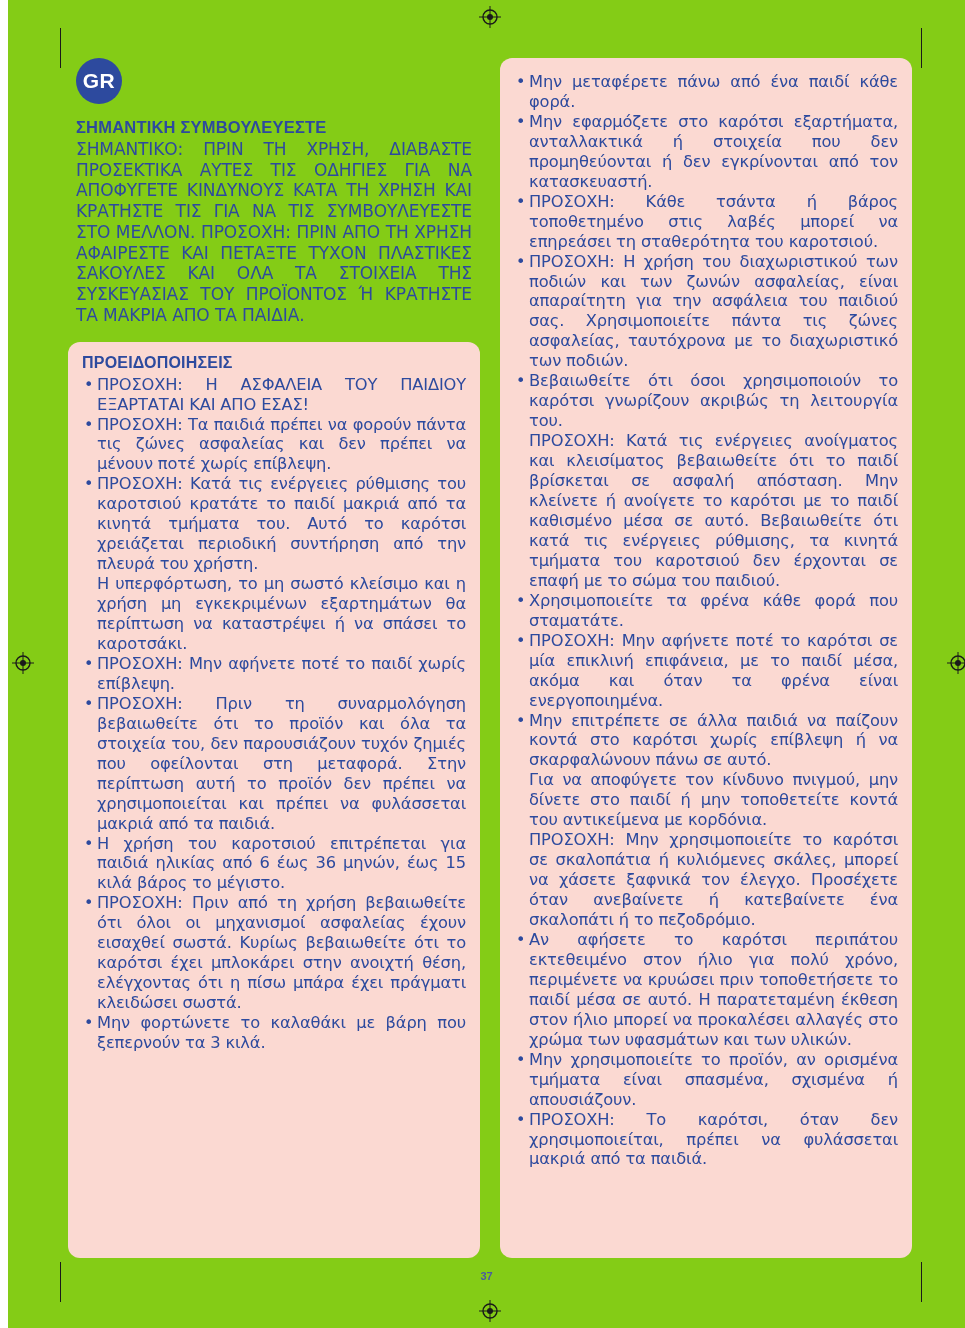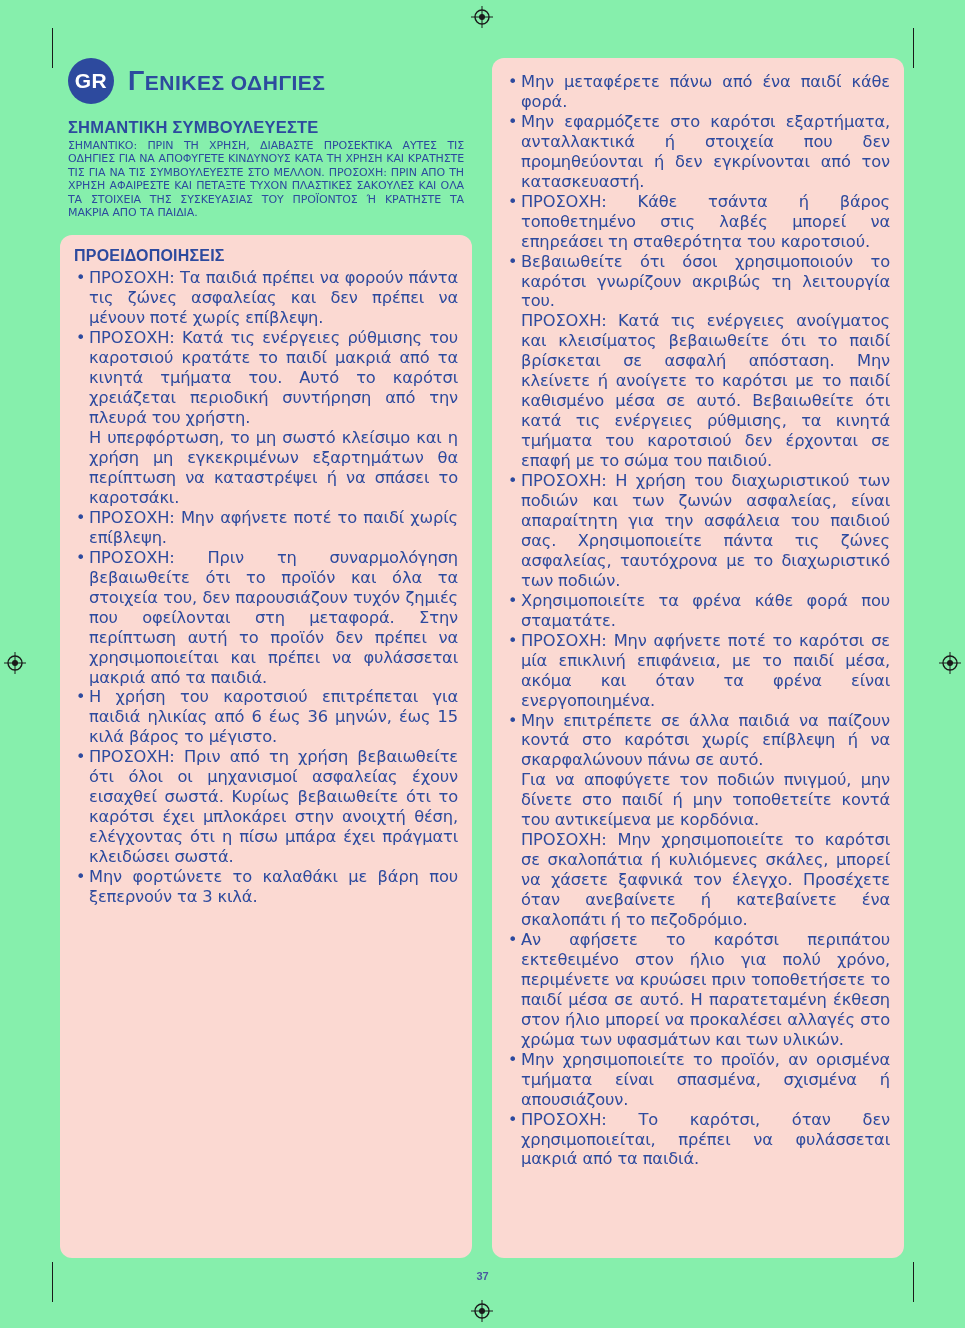--- a/index.html
+++ b/index.html
@@ -10,21 +10,22 @@
   body {
     width: 965px;
     height: 1328px;
     position: relative;
     font-family: "DejaVu Sans", sans-serif;
     color: #2b3a8f;
   }
   .page {
     position: absolute;
     inset: 0;
-    background: #86efac;
+    background: #84cc16;
+    margin-left: 8px;
   }
 
   
   .reg {
     position: absolute;
     width: 22px;
     height: 22px;
   }
   .reg svg { display: block; }
 
@@ -90,21 +91,21 @@
   .intro h3 {
     margin: 0 0 2px 0;
     font-family: "Liberation Sans", sans-serif;
     font-size: 16.5px;
     font-weight: bold;
     color: #2d4a9e;
     letter-spacing: 0.2px;
   }
   .intro p {
     margin: 0;
-    font-size: 11px;
+    font-size: 17px;
     line-height: 1.22;
     color: #2d4a9e;
     text-align: justify;
     letter-spacing: -0.1px;
   }
 
   
   .panel {
     background: #fbd9d2;
     border-radius: 12px;
@@ -208,32 +209,34 @@
       <line x1="0" y1="11" x2="22" y2="11" stroke="#1a1a1a" stroke-width="1"></line>
     </svg>
   </div>
 
   <div class="columns">
 
     <div class="col">
 
       <div class="header-row">
         <div class="gr-badge">GR</div>
-        <div class="section-title"><span>Γ</span><span class="small-caps">ΕΝΙΚΕΣ ΟΔΗΓΙΕΣ</span></div>
       </div>
 
       <div class="intro">
         <h3>ΣΗΜΑΝΤΙΚΗ ΣΥΜΒΟΥΛΕΥΕΣΤΕ</h3>
         <p>ΣΗΜΑΝΤΙΚΟ: ΠΡΙΝ ΤΗ ΧΡΗΣΗ, ΔΙΑΒΑΣΤΕ ΠΡΟΣΕΚΤΙΚΑ ΑΥΤΕΣ ΤΙΣ ΟΔΗΓΙΕΣ ΓΙΑ ΝΑ ΑΠΟΦΥΓΕΤΕ ΚΙΝΔΥΝΟΥΣ ΚΑΤΑ ΤΗ ΧΡΗΣΗ ΚΑΙ ΚΡΑΤΗΣΤΕ ΤΙΣ ΓΙΑ ΝΑ ΤΙΣ ΣΥΜΒΟΥΛΕΥΕΣΤΕ ΣΤΟ ΜΕΛΛΟΝ. ΠΡΟΣΟΧΗ: ΠΡΙΝ ΑΠΟ ΤΗ ΧΡΗΣΗ ΑΦΑΙΡΕΣΤΕ ΚΑΙ ΠΕΤΑΞΤΕ ΤΥΧΟΝ ΠΛΑΣΤΙΚΕΣ ΣΑΚΟΥΛΕΣ ΚΑΙ ΟΛΑ ΤΑ ΣΤΟΙΧΕΙΑ ΤΗΣ ΣΥΣΚΕΥΑΣΙΑΣ ΤΟΥ ΠΡΟΪΟΝΤΟΣ Ή ΚΡΑΤΗΣΤΕ ΤΑ ΜΑΚΡΙΑ ΑΠΟ ΤΑ ΠΑΙΔΙΑ.</p>
       </div>
 
       <div class="panel">
         <h4>ΠΡΟΕΙΔΟΠΟΙΗΣΕΙΣ</h4>
         <ul class="bullets">
           <li>
+              <p>ΠΡΟΣΟΧΗ: Η ΑΣΦΑΛΕΙΑ ΤΟΥ ΠΑΙΔΙΟΥ ΕΞΑΡΤΑΤΑΙ ΚΑΙ ΑΠΟ ΕΣΑΣ!</p>
+            </li>
+          <li>
               <p>ΠΡΟΣΟΧΗ: Τα παιδιά πρέπει να φορούν πάντα τις ζώνες ασφαλείας και δεν πρέπει να μένουν ποτέ χωρίς επίβλεψη.</p>
             </li>
           <li>
             <p>ΠΡΟΣΟΧΗ: Κατά τις ενέργειες ρύθμισης του καροτσιού κρατάτε το παιδί μακριά από τα κινητά τμήματα του. Αυτό το καρότσι χρειάζεται περιοδική συντήρηση από την πλευρά του χρήστη.</p>
             <p class="cont">Η υπερφόρτωση, το μη σωστό κλείσιμο και η χρήση μη εγκεκριμένων εξαρτημάτων θα περίπτωση  να καταστρέψει ή να σπάσει το καροτσάκι.</p>
           </li>
           <li>
               <p>ΠΡΟΣΟΧΗ: Μην αφήνετε ποτέ το παιδί χωρίς επίβλεψη.</p>
             </li>
           <li>
@@ -259,35 +262,35 @@
           <li>
               <p>Μην μεταφέρετε πάνω από ένα παιδί κάθε φορά.</p>
             </li>
           <li>
               <p>Μην εφαρμόζετε στο καρότσι εξαρτήματα, ανταλλακτικά ή στοιχεία που δεν προμηθεύονται ή δεν εγκρίνονται από τον κατασκευαστή.</p>
             </li>
           <li>
               <p>ΠΡΟΣΟΧΗ: Κάθε τσάντα ή βάρος τοποθετημένο στις λαβές μπορεί να επηρεάσει τη σταθερότητα του καροτσιού.</p>
             </li>
           <li>
+              <p>ΠΡΟΣΟΧΗ: Η χρήση του διαχωριστικού των ποδιών και των ζωνών ασφαλείας, είναι απαραίτητη για την ασφάλεια του παιδιού σας. Χρησιμοποιείτε πάντα τις ζώνες ασφαλείας, ταυτόχρονα με το διαχωριστικό των ποδιών.</p>
+            </li>
+          <li>
             <p>Βεβαιωθείτε ότι όσοι χρησιμοποιούν το καρότσι γνωρίζουν ακριβώς τη λειτουργία του.</p>
             <p class="cont">ΠΡΟΣΟΧΗ: Κατά τις ενέργειες ανοίγματος και κλεισίματος βεβαιωθείτε ότι το παιδί βρίσκεται σε ασφαλή απόσταση. Μην κλείνετε ή ανοίγετε το καρότσι με το παιδί καθισμένο μέσα σε αυτό. Βεβαιωθείτε ότι κατά τις ενέργειες ρύθμισης, τα κινητά τμήματα του καροτσιού δεν έρχονται σε επαφή με το σώμα του παιδιού.</p>
           </li>
           <li>
-              <p>ΠΡΟΣΟΧΗ: Η χρήση του διαχωριστικού των ποδιών και των ζωνών ασφαλείας, είναι απαραίτητη για την ασφάλεια του παιδιού σας. Χρησιμοποιείτε πάντα τις ζώνες ασφαλείας, ταυτόχρονα με το διαχωριστικό των ποδιών.</p>
-            </li>
-          <li>
               <p>Χρησιμοποιείτε τα φρένα κάθε φορά που σταματάτε.</p>
             </li>
           <li>
               <p>ΠΡΟΣΟΧΗ: Μην αφήνετε ποτέ το καρότσι σε μία επικλινή επιφάνεια, με το παιδί μέσα, ακόμα και όταν τα φρένα είναι ενεργοποιημένα.</p>
             </li>
           <li>
             <p>Μην επιτρέπετε σε άλλα παιδιά να παίζουν κοντά στο καρότσι χωρίς επίβλεψη ή να σκαρφαλώνουν πάνω σε αυτό.</p>
-            <p class="cont">Για να αποφύγετε τον ποδιών πνιγμού, μην δίνετε στο παιδί ή μην τοποθετείτε κοντά του αντικείμενα με κορδόνια.</p>
+            <p class="cont">Για να αποφύγετε τον κίνδυνο πνιγμού, μην δίνετε στο παιδί ή μην τοποθετείτε κοντά του αντικείμενα με κορδόνια.</p>
             <p class="cont">ΠΡΟΣΟΧΗ: Μην χρησιμοποιείτε το καρότσι σε σκαλοπάτια ή κυλιόμενες σκάλες, μπορεί να χάσετε ξαφνικά τον έλεγχο. Προσέχετε όταν ανεβαίνετε ή κατεβαίνετε ένα σκαλοπάτι ή το πεζοδρόμιο.</p>
           </li>
           <li>
               <p>Αν αφήσετε το καρότσι περιπάτου εκτεθειμένο στον ήλιο για πολύ χρόνο, περιμένετε να κρυώσει πριν τοποθετήσετε το παιδί μέσα σε αυτό. Η παρατεταμένη έκθεση στον ήλιο μπορεί να προκαλέσει αλλαγές στο χρώμα των υφασμάτων και των υλικών.</p>
             </li>
           <li>
               <p>Μην χρησιμοποιείτε το προϊόν, αν ορισμένα τμήματα είναι σπασμένα, σχισμένα ή απουσιάζουν.</p>
             </li>
           <li>
               <p>ΠΡΟΣΟΧΗ: Το καρότσι, όταν δεν χρησιμοποιείται, πρέπει να φυλάσσεται μακριά από τα παιδιά.</p>

